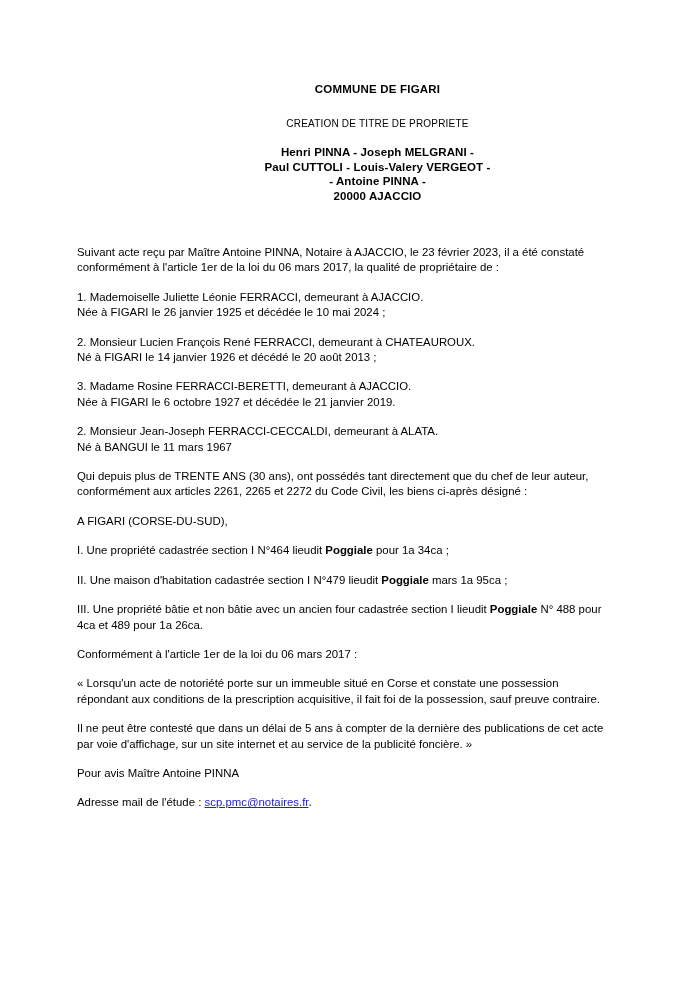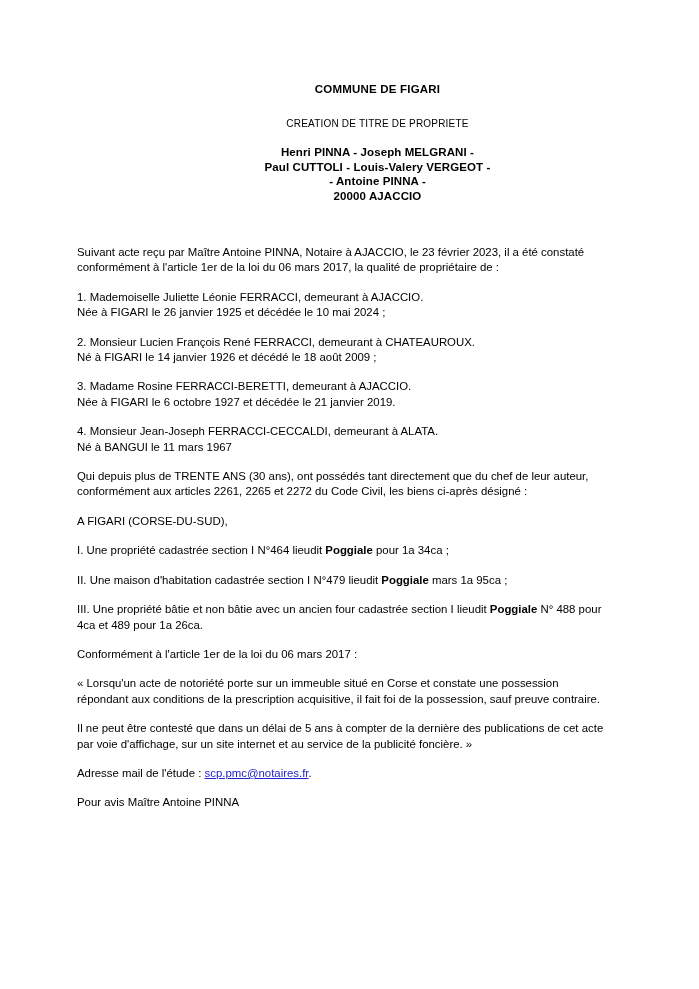--- a/index.html
+++ b/index.html
@@ -102,43 +102,43 @@
 
   <div class="body-block">
 
     <p class="para"><span>Suivant acte reçu par Maître Antoine PINNA, Notaire à AJACCIO, le 23 février 2023, il a été constaté</span>
       <span>conformément à l'article 1er de la loi du 06 mars 2017, la qualité de propriétaire de :</span></p>
 
     <p class="para"><span>1. Mademoiselle Juliette Léonie  FERRACCI,  demeurant à AJACCIO.</span><br>
       <span>Née à FIGARI le 26 janvier 1925 et décédée le 10 mai 2024 ;</span></p>
 
     <p class="para"><span>2. Monsieur Lucien François René FERRACCI, demeurant à CHATEAUROUX.</span><br>
-      <span>Né à FIGARI le 14 janvier 1926 et décédé le 18 août 2009 ;</span></p>
+      <span>Né à FIGARI le 14 janvier 1926 et décédé le 20 août 2013 ;</span></p>
 
     <p class="para"><span>3. Madame Rosine FERRACCI-BERETTI, demeurant à AJACCIO.</span><br>
       <span>Née à FIGARI le 6 octobre 1927 et décédée le 21 janvier 2019.</span></p>
 
-    <p class="para"><span>4. Monsieur Jean-Joseph FERRACCI-CECCALDI, demeurant à ALATA.</span><br>
+    <p class="para"><span>2. Monsieur Jean-Joseph FERRACCI-CECCALDI, demeurant à ALATA.</span><br>
       <span>Né à BANGUI le 11 mars 1967</span></p>
 
     <p class="para"><span>Qui depuis plus de TRENTE ANS (30 ans), ont possédés tant directement que du chef de leur auteur,</span>
       <span>conformément aux articles 2261, 2265 et 2272 du Code Civil, les biens ci-après désigné :</span></p>
 
     <p class="para">A FIGARI (CORSE-DU-SUD),</p>
 
     <p class="para"><span>I. Une propriété cadastrée section I N°464 lieudit </span><b>Poggiale</b><span> pour 1a 34ca ;</span></p>
 
     <p class="para"><span>II. Une maison d'habitation cadastrée section I N°479 lieudit </span><b>Poggiale</b><span> mars 1a 95ca ;</span></p>
 
     <p class="para"><span>III. Une propriété bâtie et non bâtie avec un ancien four cadastrée section I lieudit </span><b>Poggiale</b><span> N° 488 pour 4ca et 489 pour 1a 26ca.</span></p>
 
     <p class="para">Conformément à l'article 1er de la loi du 06 mars 2017 :</p>
 
     <p class="para">« Lorsqu'un acte de notoriété porte sur un immeuble situé en Corse et constate une possession répondant aux conditions de la prescription acquisitive, il fait foi de la possession, sauf preuve contraire.</p>
 
     <p class="para">Il ne peut être contesté que dans un délai de 5 ans à compter de la dernière des publications de cet acte par voie d'affichage, sur un site internet et au service de la publicité foncière. »</p>
 
+    <p class="para">Pour avis Maître Antoine PINNA</p>
+
     <p class="para"><span>Adresse mail de l'étude : </span><a class="maillink" href="#">scp.pmc@notaires.fr</a><span>.</span></p>
-
-    <p class="para">Pour avis Maître Antoine PINNA</p>
 
   </div>
 </div>
 
 </body></html>

